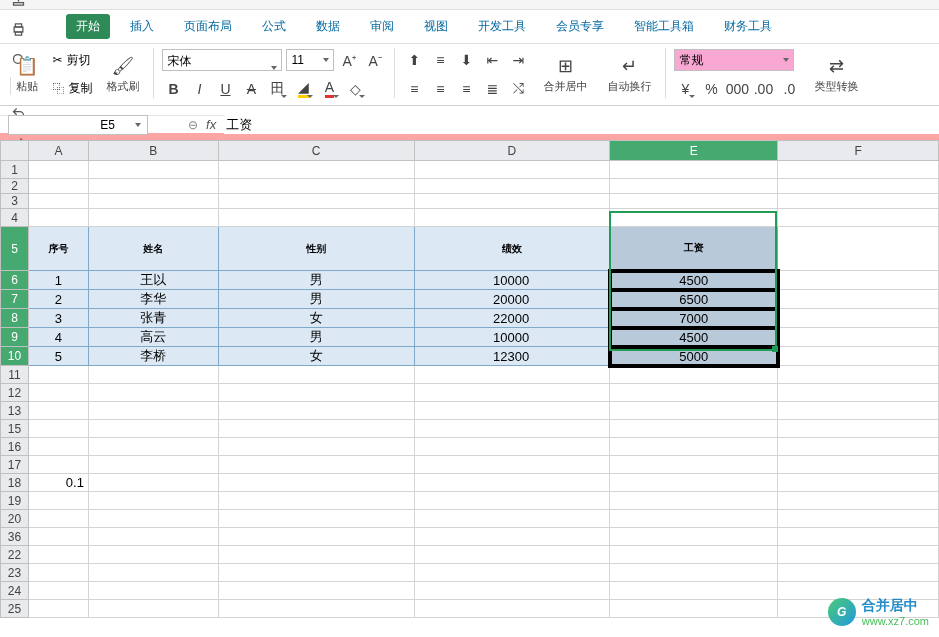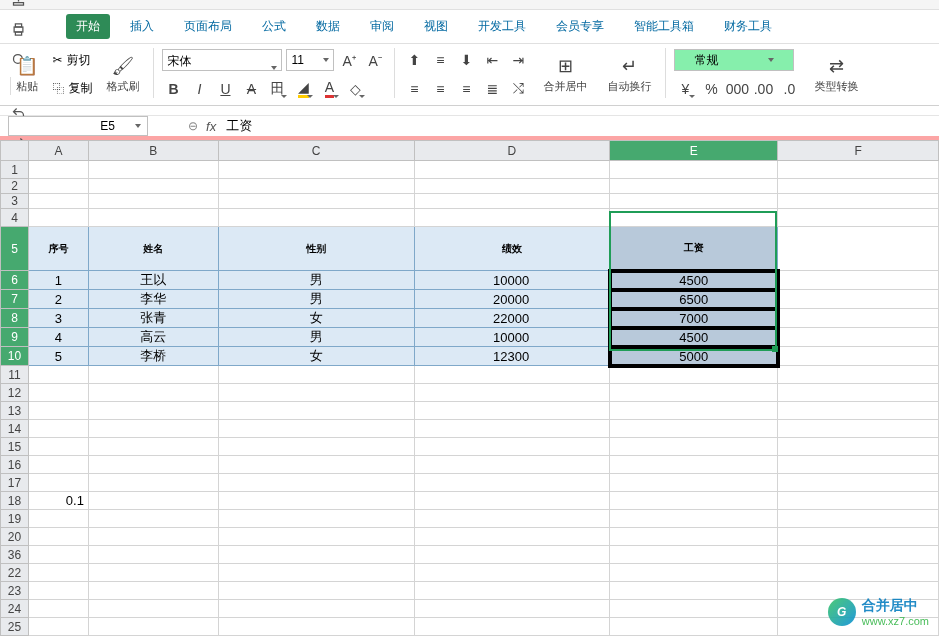--- a/index.html
+++ b/index.html
@@ -23,23 +23,23 @@
 .tool-group { display: flex; flex-direction: column; justify-content: center; align-items: center; padding: 0 6px; gap: 2px; }
 .tool-btn-big { display: flex; flex-direction: column; align-items: center; gap: 2px; padding: 2px 4px; color: #444; }
 .tool-btn-big .glyph { font-size: 18px; }
 .tool-btn-big .lbl { font-size: 11px; }
 .tool-rows { display: flex; flex-direction: column; justify-content: space-around; gap: 4px; padding: 0 4px; }
 .tool-row { display: flex; align-items: center; gap: 4px; }
 .tool-btn-sm { width: 22px; height: 22px; display: flex; align-items: center; justify-content: center; color: #444; font-size: 14px; position: relative; }
 .tool-btn-sm.dd::after { content: ""; position: absolute; right: 1px; bottom: 2px; width: 0; height: 0; border-left: 3px solid transparent; border-right: 3px solid transparent; border-top: 3px solid #666; }
 .font-select { width: 120px; height: 22px; border: 1px solid #c0c0c0; padding: 0 4px; display: flex; align-items: flex-end; justify-content: space-between; font-size: 12px; background: #fff; }
 .size-select { width: 48px; height: 22px; border: 1px solid #c0c0c0; padding: 0 4px; display: flex; align-items: center; justify-content: space-between; font-size: 12px; background: #fff; }
-.format-select { width: 120px; height: 22px; border: 1px solid #c0c0c0; padding: 0 19px; display: flex; align-items: center; justify-content: space-between; font-size: 12px; background: #86efac; }
-
-.formula-bar { height: 24px; background: #fff; display: flex; align-items: center; border-bottom: 4px solid #fca5a5; padding: 2px 0; justify-content: space-between; }
+.format-select { width: 120px; height: 22px; border: 1px solid #c0c0c0; padding: 0 4px; display: flex; align-items: center; justify-content: space-between; font-size: 12px; background: #f9a8d4; }
+
+.formula-bar { height: 24px; background: #fff; display: flex; align-items: center; border-bottom: 7px solid #fca5a5; padding: 2px 0; justify-content: space-between; }
 .name-box { width: 140px; height: 20px; border: 1px solid #c0c0c0; margin-left: 8px; padding: 0 6px; display: flex; align-items: center; justify-content: space-between; font-size: 12px; background: #fff; }
 .name-box input { border: none; width: 100px; outline: none; text-align: right; font-size: 12px; }
 .fx-area { display: flex; align-items: center; gap: 8px; margin-left: 40px; flex: 1; }
 .fx-icon { color: #555; font-style: italic; font-size: 13px; }
 .fx-input { border: none; outline: none; font-size: 13px; flex: 1; padding: 2px; }
 
 .sheet-area { position: relative; background: #fff; }
 .grid { border-collapse: collapse; table-layout: fixed; }
 .col-hdr { background: #e8eaed; border: 1px solid #c0c0c0; text-align: center; font-size: 12px; color: #444; height: 20px; font-weight: normal; }
 .col-hdr.sel { background: #46a96f; color: #fff; }
@@ -387,29 +387,20 @@
   <tr>
           <th class="row-hdr">13</th>
           <td class="cell"></td>
           <td class="cell"></td>
           <td class="cell"></td>
           <td class="cell"></td>
           <td class="cell"></td>
           <td class="cell"></td>
         </tr>
   <tr>
-          <th class="row-hdr">14</th>
-          <td class="cell"></td>
-          <td class="cell"></td>
-          <td class="cell"></td>
-          <td class="cell"></td>
-          <td class="cell"></td>
-          <td class="cell"></td>
-        </tr>
-  <tr>
           <th class="row-hdr">15</th>
           <td class="cell"></td>
           <td class="cell"></td>
           <td class="cell"></td>
           <td class="cell"></td>
           <td class="cell"></td>
           <td class="cell"></td>
         </tr>
   <tr>
           <th class="row-hdr">16</th>

